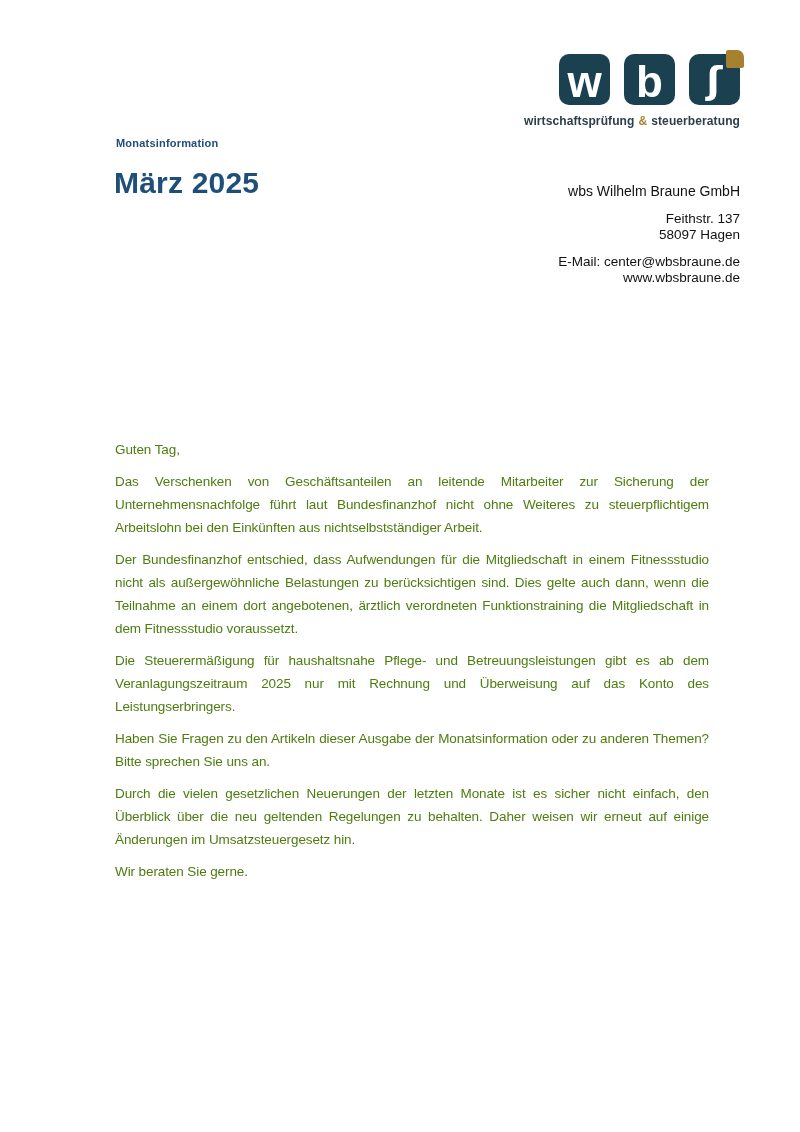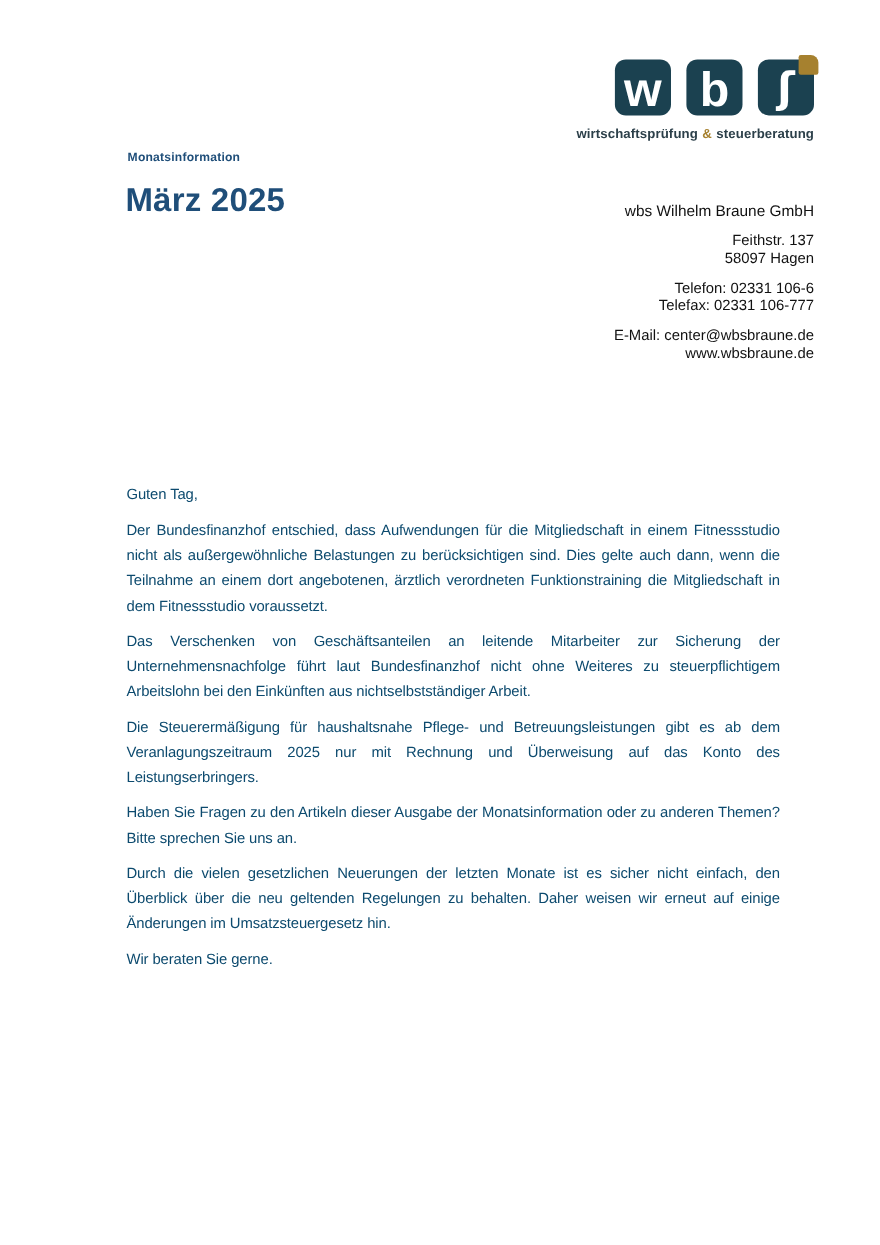--- a/index.html
+++ b/index.html
@@ -44,21 +44,21 @@
   .contact{
     position:absolute;top:183px;right:60px;text-align:right;
     font-size:13.5px;line-height:16px;color:#111;
   }
   .contact .company{font-size:14px;font-weight:normal;margin:0 0 12px;}
   .contact-group{margin:0 0 11px;}
   .contact-group div{margin:0;}
   
   .letter{
     position:absolute;left:115px;top:438px;width:594px;
-    font-size:13.5px;line-height:23px;letter-spacing:-0.1px;color:#0c4a6e;
+    font-size:13.5px;line-height:23px;letter-spacing:-0.1px;color:#4d7c0f;
   }
   .letter p{margin:0 0 9px;text-align:justify;}
   .letter p.no-justify{text-align:left;}
 </style>
 </head>
 <body>
 
 <div class="page">
 
   <div class="logo">
@@ -88,34 +88,30 @@
   <div class="kicker">Monatsinformation</div>
   <div class="title">März 2025</div>
 
   <div class="contact">
     <div class="company">wbs Wilhelm Braune GmbH</div>
     <div class="contact-group">
         <div>Feithstr. 137</div>
         <div>58097 Hagen</div>
       </div>
     <div class="contact-group">
-        <div>Telefon: 02331 106-6</div>
-        <div>Telefax: 02331 106-777</div>
-      </div>
-    <div class="contact-group">
       <div>E-Mail: center@wbsbraune.de</div>
       <div>www.wbsbraune.de</div>
     </div>
   </div>
 
   <div class="letter">
     <p class="no-justify">Guten Tag,</p>
     <div>
+        <p>Das Verschenken von Geschäftsanteilen an leitende Mitarbeiter zur Sicherung der Unternehmensnachfolge führt laut Bundesfinanzhof nicht ohne Weiteres zu steuerpflichtigem Arbeitslohn bei den Einkünften aus nichtselbstständiger Arbeit.</p>
         <p>Der Bundesfinanzhof entschied, dass Aufwendungen für die Mitgliedschaft in einem Fitnessstudio nicht als außergewöhnliche Belastungen zu berücksichtigen sind. Dies gelte auch dann, wenn die Teilnahme an einem dort angebotenen, ärztlich verordneten Funktionstraining die Mitgliedschaft in dem Fitnessstudio voraussetzt.</p>
-        <p>Das Verschenken von Geschäftsanteilen an leitende Mitarbeiter zur Sicherung der Unternehmensnachfolge führt laut Bundesfinanzhof nicht ohne Weiteres zu steuerpflichtigem Arbeitslohn bei den Einkünften aus nichtselbstständiger Arbeit.</p>
         <p>Die Steuerermäßigung für haushaltsnahe Pflege- und Betreuungsleistungen gibt es ab dem Veranlagungszeitraum 2025 nur mit Rechnung und Überweisung auf das Konto des Leistungserbringers.</p>
         <p>Haben Sie Fragen zu den Artikeln dieser Ausgabe der Monatsinformation oder zu anderen Themen? Bitte sprechen Sie uns an.</p>
         <p>Durch die vielen gesetzlichen Neuerungen der letzten Monate ist es sicher nicht einfach, den Überblick über die neu geltenden Regelungen zu behalten. Daher weisen wir erneut auf einige Änderungen im Umsatzsteuergesetz hin.</p>
       </div>
     <p class="no-justify">Wir beraten Sie gerne.</p>
   </div>
 
 </div>
 
 </body></html>

